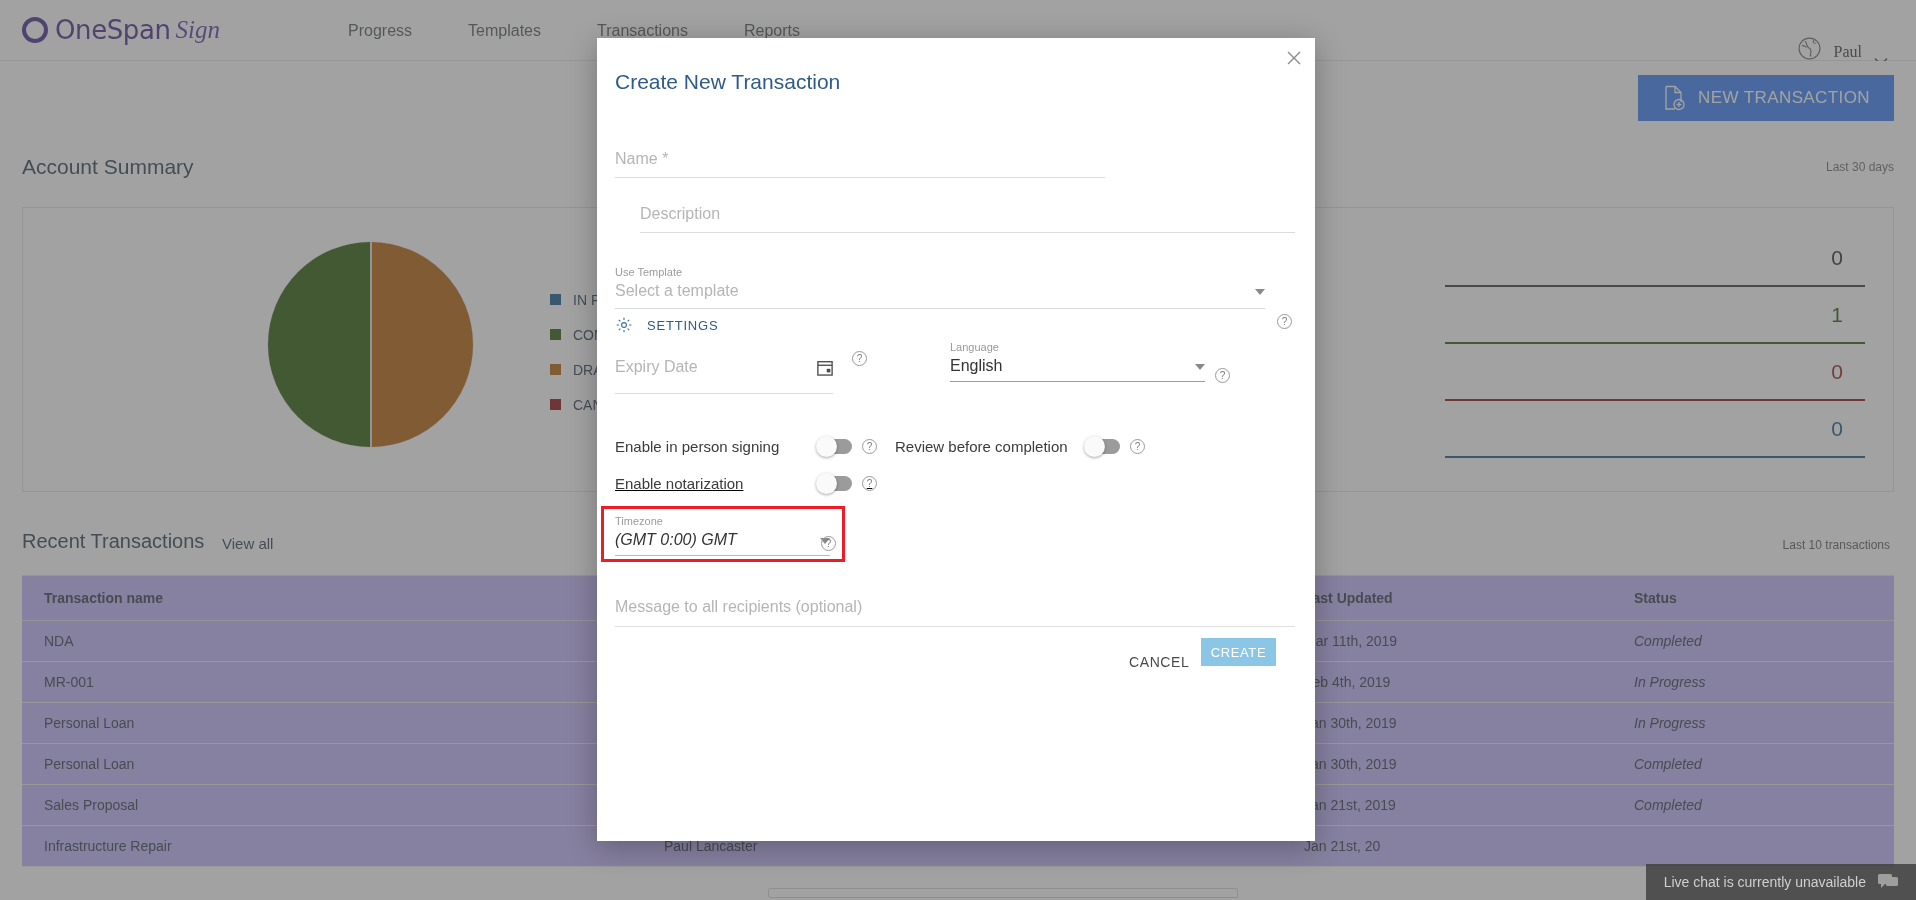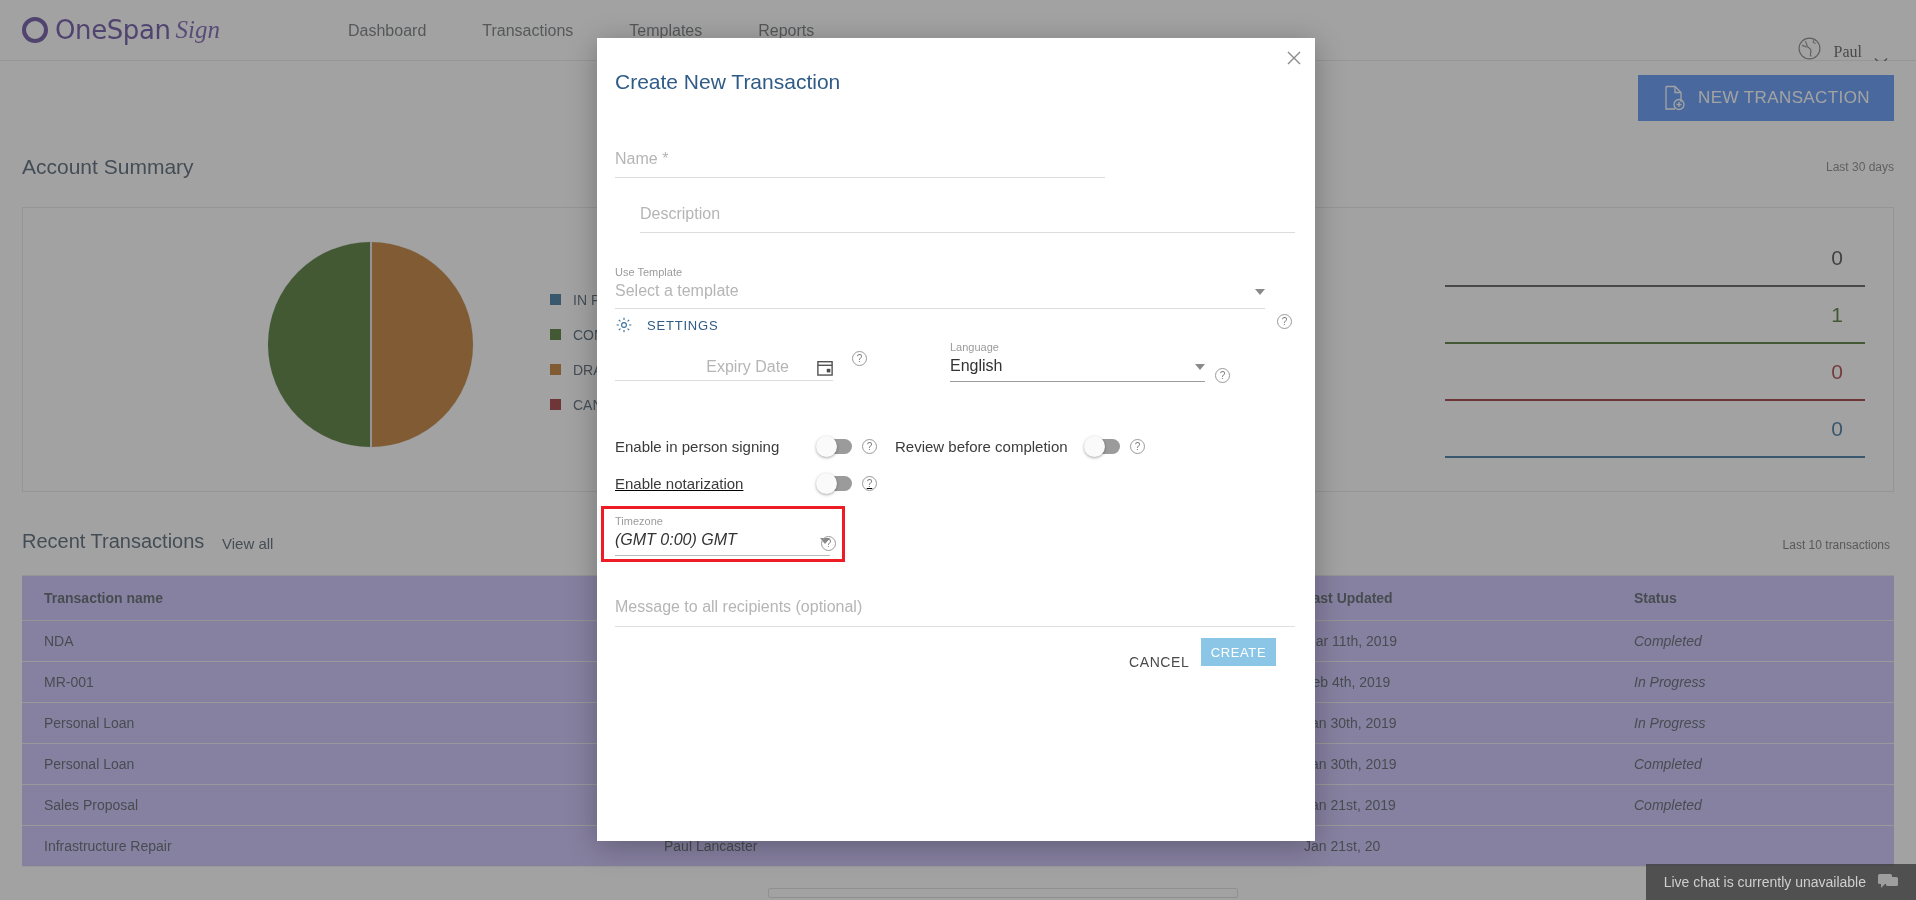--- a/index.html
+++ b/index.html
@@ -198,22 +198,22 @@
   #settings-head {
     position: absolute; left: 18px; top: 278px;
     display: flex; align-items: center; gap: 14px;
   }
   #settings-label {
     font-size: 13px; color: #2f5b86; letter-spacing: 0.8px;
   }
 
   #f-expiry { left: 18px; top: 320px; width: 218px; }
   #f-expiry .line {
-    border-bottom: 1px solid #dcdcdc; padding-bottom: 4px;
-    display: flex; align-items: flex-end; justify-content: flex-end; gap: 28px;
+    border-bottom: 1px solid #dcdcdc; padding-bottom: 17px;
+    display: flex; align-items: flex-end; justify-content: space-between; gap: 28px;
   }
   #expiry-help { position: absolute; left: 255px; top: 313px; }
   #f-lang { left: 353px; top: 303px; width: 255px; }
   #f-lang .line {
     border-bottom: 1px solid #9c9c9c; padding-bottom: 6px;
     display: flex; align-items: flex-end; justify-content: space-between;
   }
   #lang-help { position: absolute; left: 618px; top: 330px; }
 
   .toggle-row {
@@ -275,23 +275,23 @@
 
   <div id="page">
 
     <div id="topnav">
       <div id="logo">
         <span class="logo-ring"></span>
         <span class="logo-onespan">OneSpan</span>
         <span class="logo-sign">Sign</span>
       </div>
       <div id="navlinks">
-        <span class="navlink">Dashboard</span>
+        <span class="navlink">Progress</span>
+        <span class="navlink">Templates</span>
         <span class="navlink">Transactions</span>
-        <span class="navlink">Templates</span>
         <span class="navlink">Reports</span>
       </div>
       <div id="navright">
         <span class="globe">
           <svg width="25" height="25" viewBox="0 0 24 24" fill="none" stroke="#6c6c6c" stroke-width="1.1">
             <circle cx="12" cy="12" r="10"></circle>
             <path d="M8 5c2 3 1 5 3 6s3 3 2 6 1 2 1 2M5 9c2 1 3 0 4 2M16 4c-1 2 0 3 2 3"></path>
           </svg>
         </span>
         <span id="username">Paul</span>

